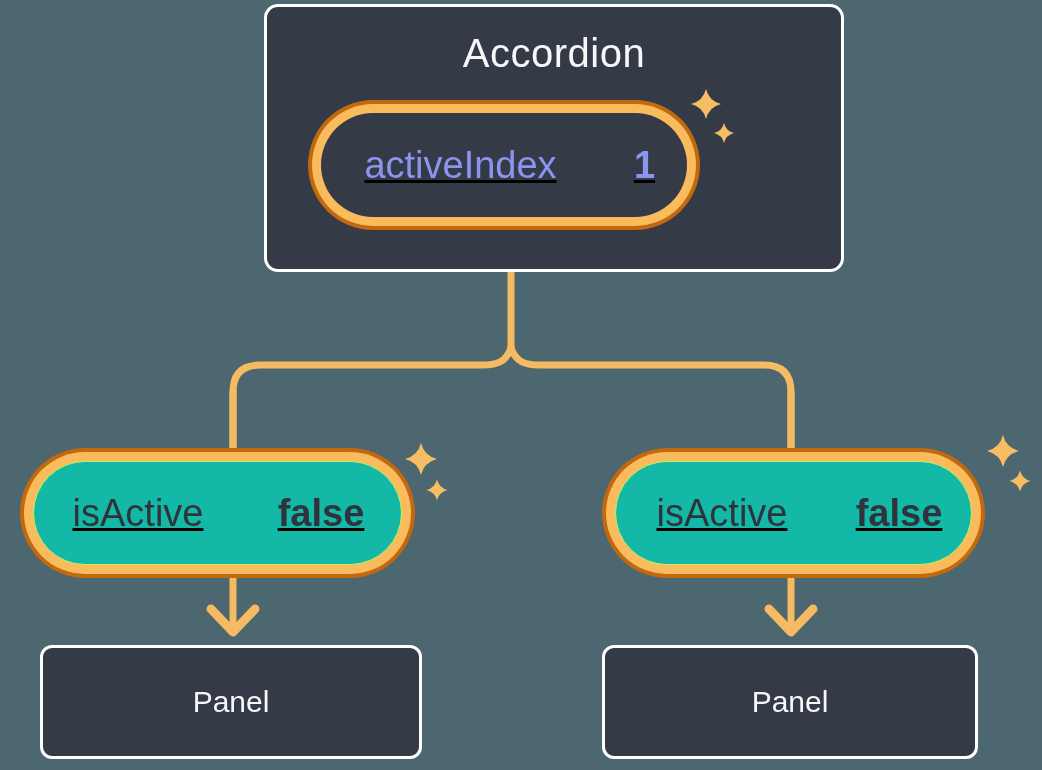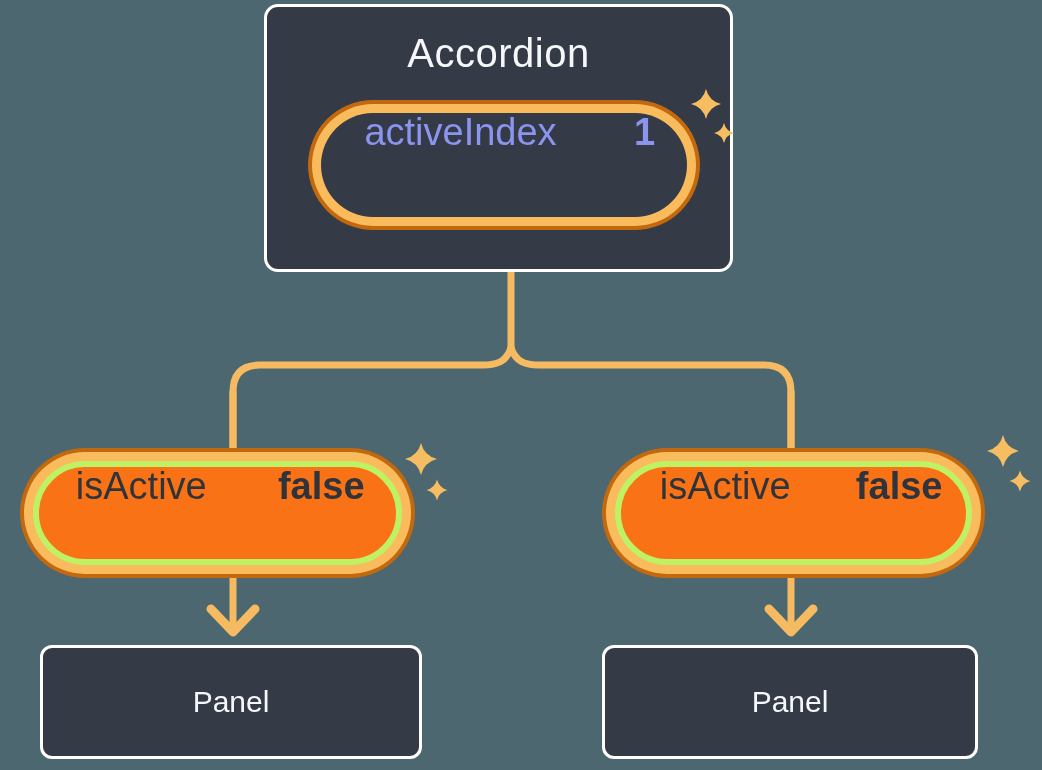--- a/index.html
+++ b/index.html
@@ -7,42 +7,43 @@
     position:relative;width:1042px;height:770px;background:#4C6770;
     font-family:"Liberation Sans",sans-serif;overflow:hidden;
   }
   .layer{position:absolute;left:0;top:0;width:1042px;height:770px;pointer-events:none;}
 
   
   .card{
     position:absolute;background:#343A46;border:3px solid #FFFFFF;
     border-radius:14px;box-sizing:border-box;
   }
-  .accordion{left:264px;top:4px;width:469px;height:268px;}
+  .accordion{left:264px;top:4px;width:580px;height:268px;}
   .card-title{
     text-align:center;margin-top:24px;font-size:40px;font-weight:500;
     color:#F6F7F9;letter-spacing:.5px;
   }
 
   
   .pill{
-    position:absolute;display:flex;align-items:flex-start;border-radius:999px;
+    position:absolute;display:flex;align-items:center;border-radius:999px;
     overflow:hidden;box-sizing:border-box;
     box-shadow:0 0 0 9px #FABB5C,0 0 0 13px #C2690F;
+    text-decoration:underline;
   }
   .pill .cell{
     display:flex;align-items:center;justify-content:center;
     font-size:38px;line-height:1;
   }
   .pill-state{left:54px;top:106px;width:366px;height:104px;background:#343A46;}
   .pill-state .cell{color:#8B94EE;}
   .pill-state .value{font-weight:700;}
   .divider-orange{width:2px;background:#F9BA5C;}
 
-  .prop-pill{background:#f97316;border:6px solid #bef264;}
+  .prop-pill{background:#14b8a6;border:1px solid #bef264;}
   .prop-pill .cell{color:#2F343C;}
   .prop-pill .value{font-weight:700;}
   .divider-dark{width:3px;background:#23272F;}
   .prop-left{left:33px;top:461px;width:369px;height:104px;}
   .prop-right{left:615px;top:461px;width:357px;height:104px;}
 
   
   .panel{
     position:absolute;background:#343A46;border:3px solid #FFFFFF;border-radius:12px;
     display:flex;align-items:center;justify-content:center;

